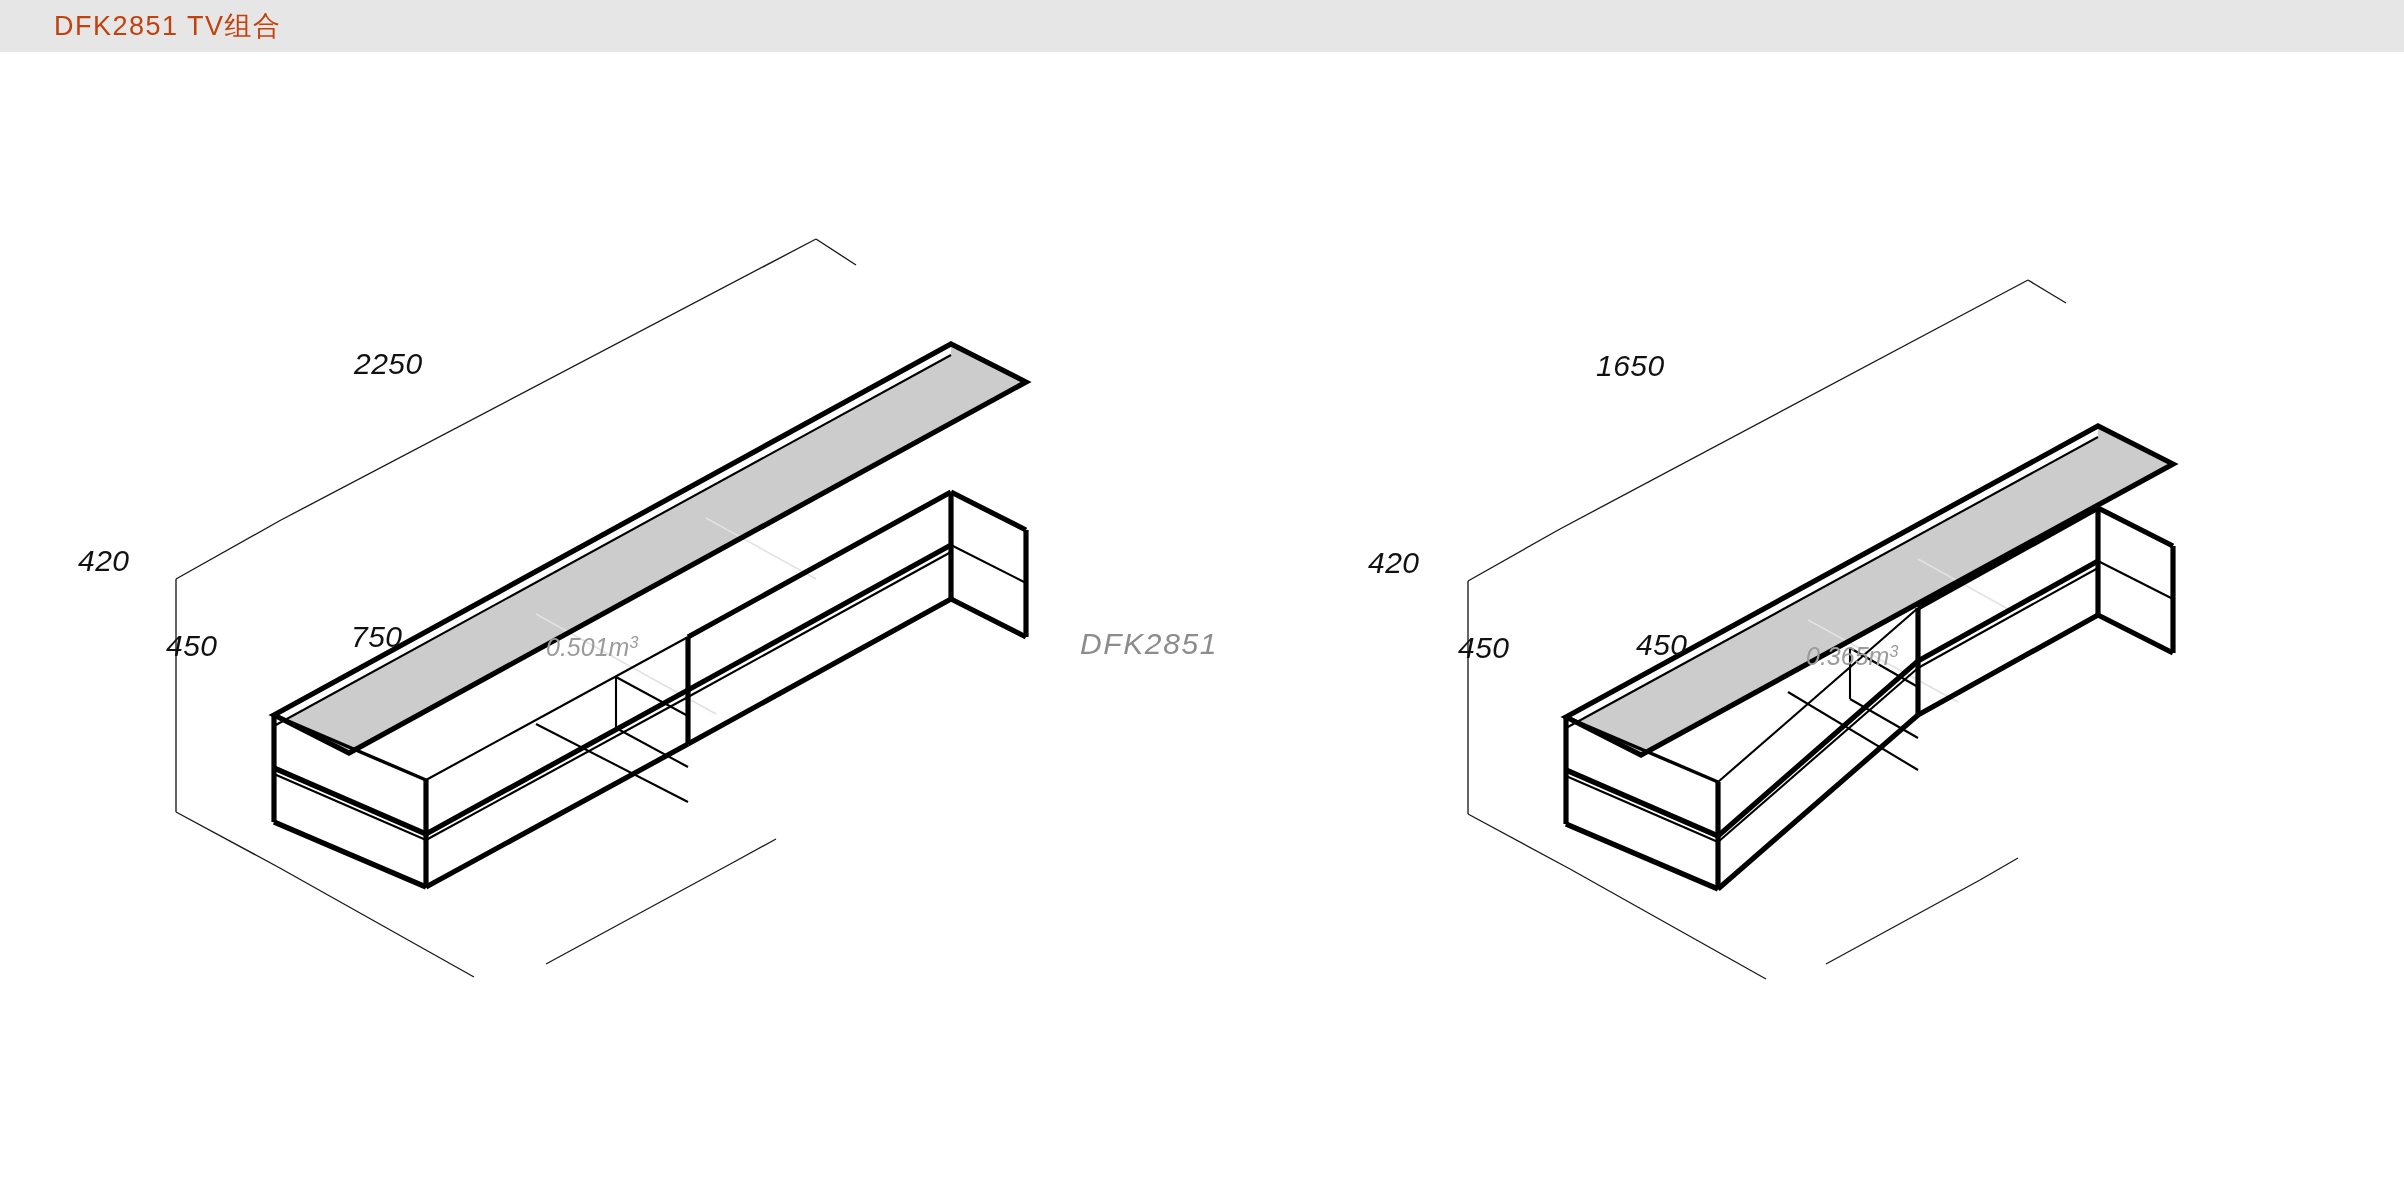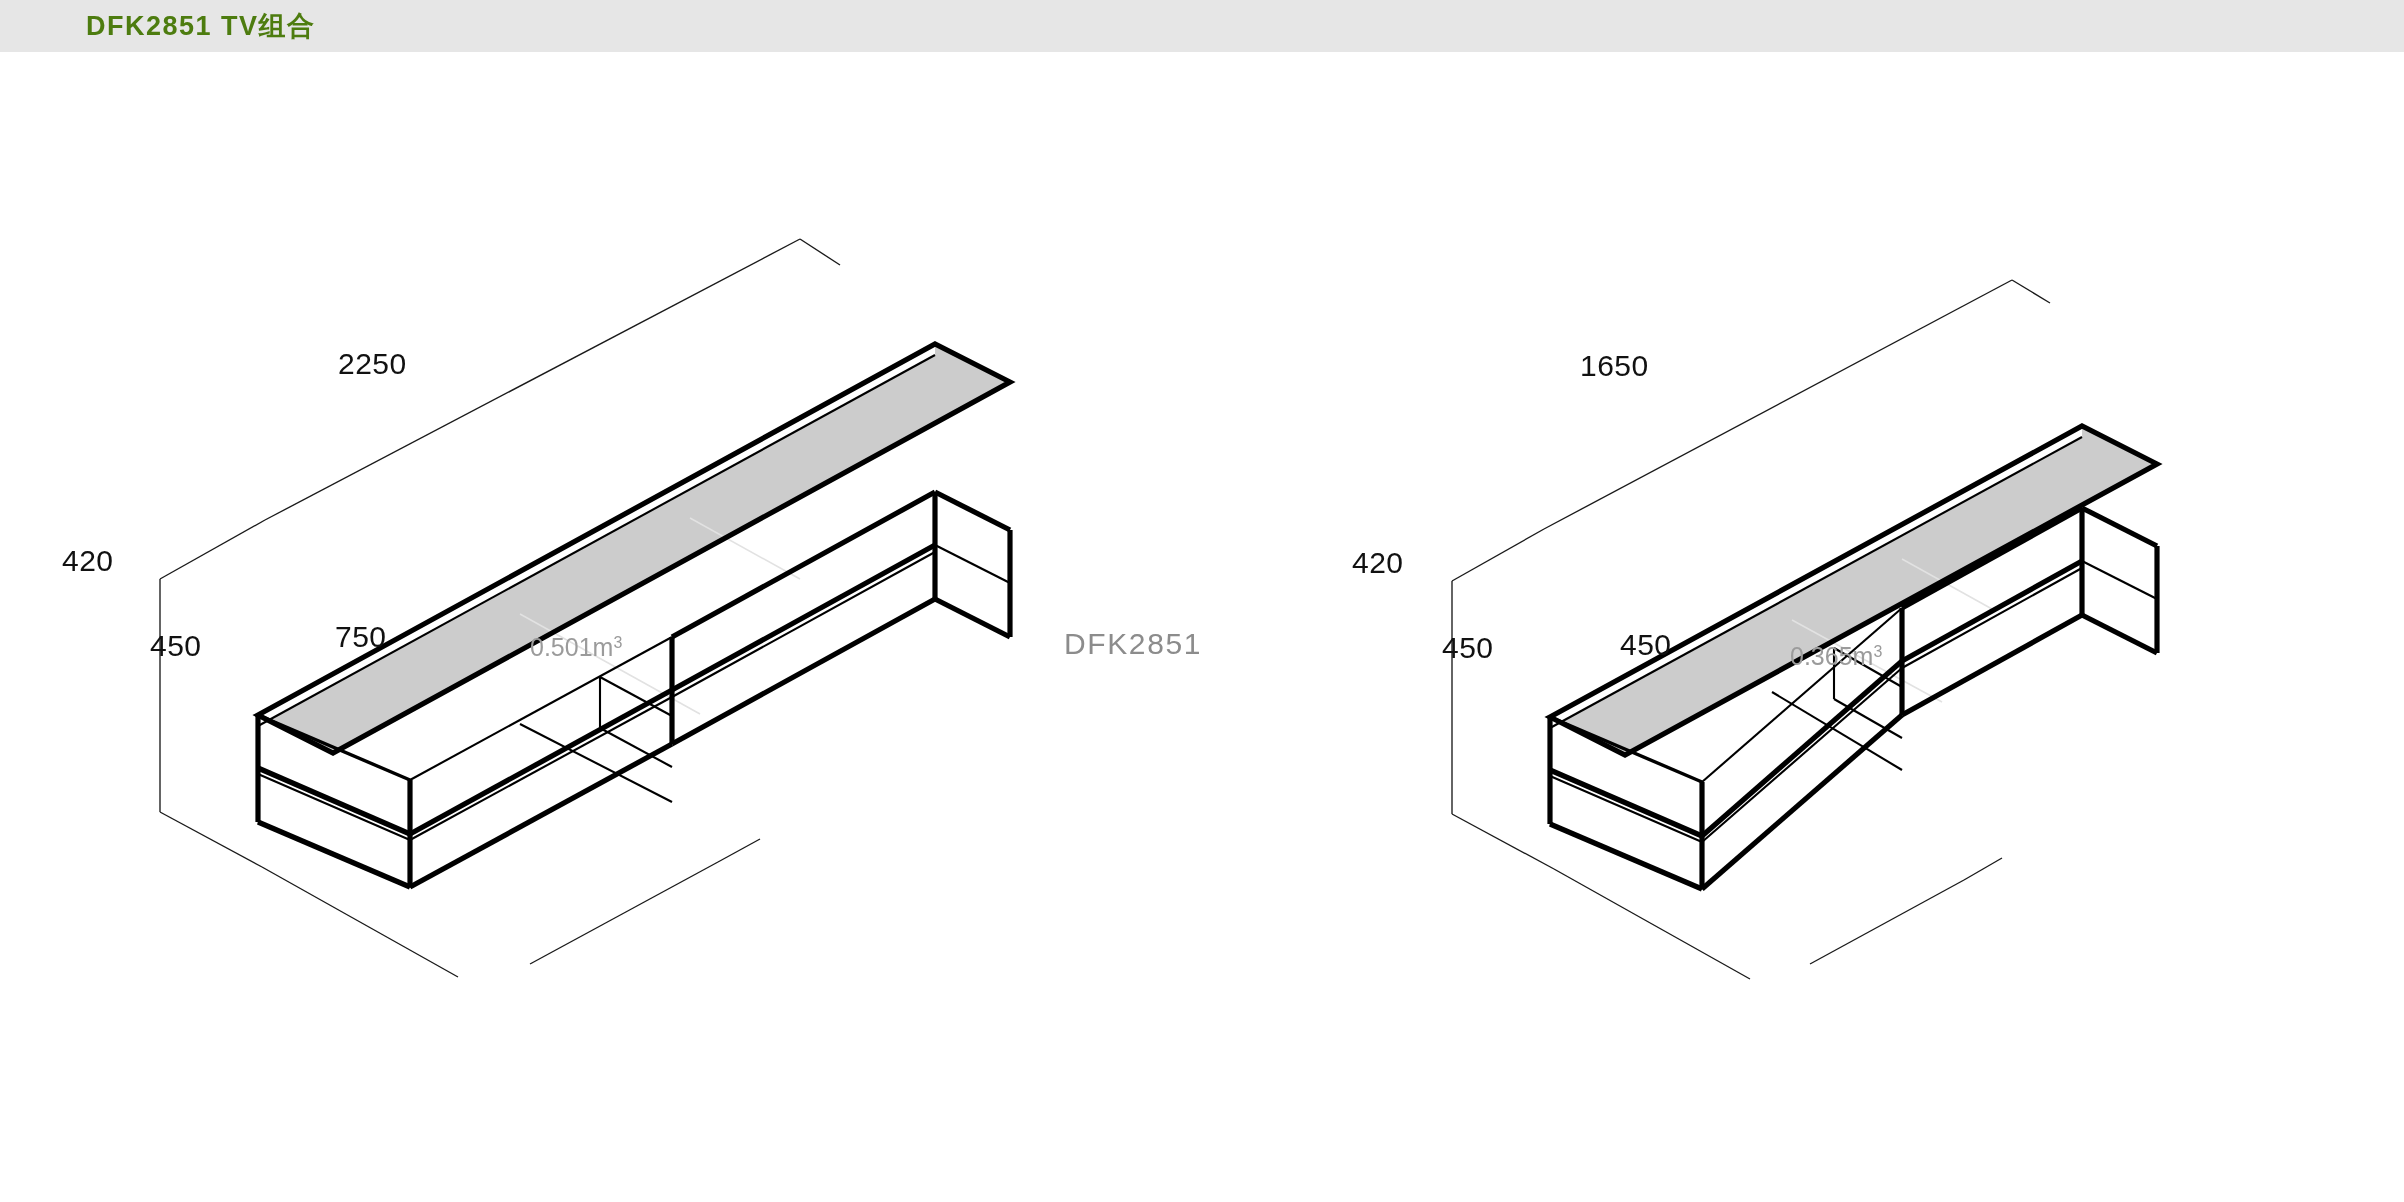--- a/index.html
+++ b/index.html
@@ -21,35 +21,36 @@
     position: absolute;
     left: 0;
     top: 0;
     width: 2404px;
     height: 52px;
     background: #e6e6e6;
     display: flex;
     align-items: center;
   }
   .header-title {
-    margin-left: 86px;
+    margin-left: 54px;
     font-size: 27px;
     letter-spacing: 1.5px;
-    color: #4d7c0f;
-    font-weight: 700;
+    color: #c2410c;
+    font-weight: 400;
     white-space: nowrap;
   }
 
   
   .stage {
     position: absolute;
-    left: 0;
+    left: 16px;
     top: 52px;
     width: 1932px;
     height: 1150px;
+    font-style: italic;
   }
   .figure {
     position: absolute;
     top: 0;
     width: 1202px;
     height: 1150px;
   }
   #figure-left  { left: 0; }
   #figure-right { left: 1202px; }
 

